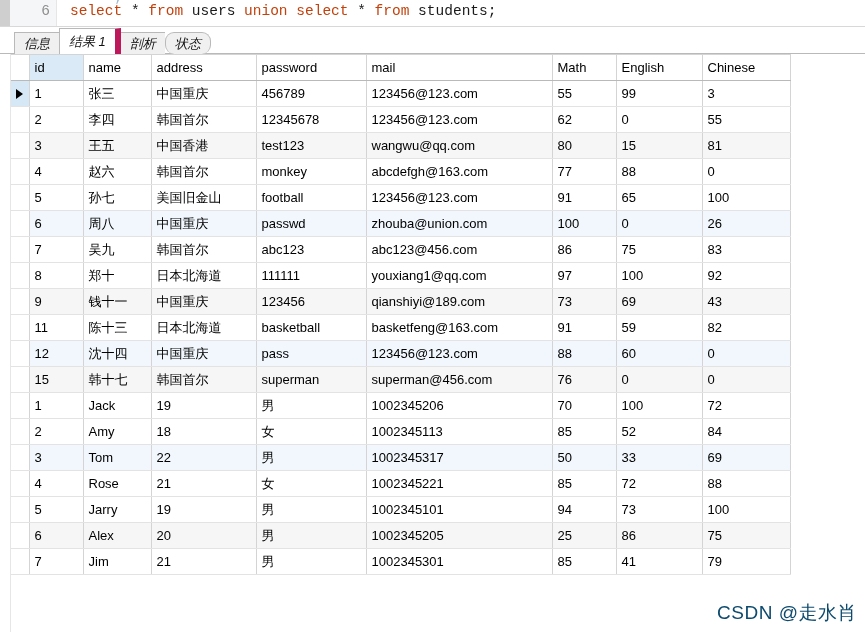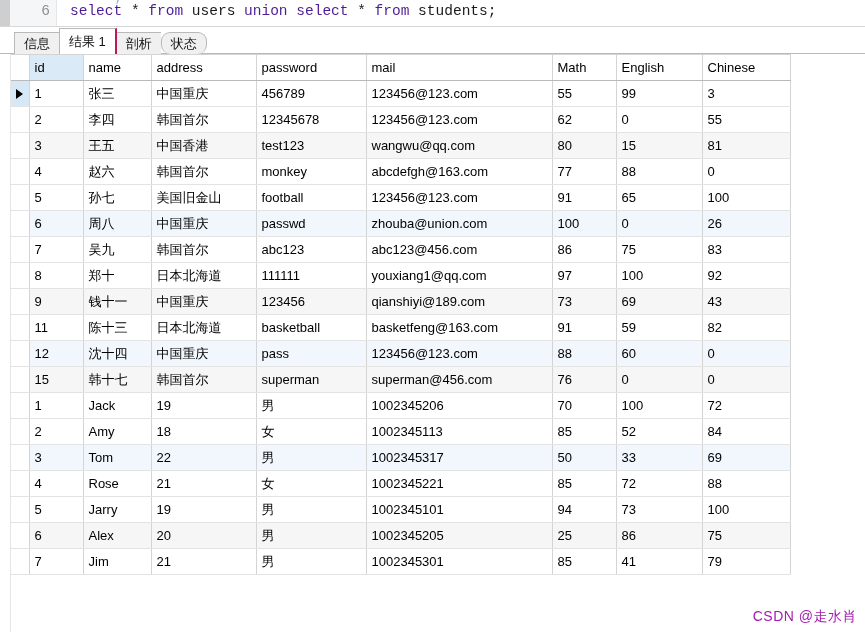--- a/index.html
+++ b/index.html
@@ -60,21 +60,21 @@
   }
   #editor .code {
     position: absolute;
     left: 70px;
     top: 3px;
     font-family: "Liberation Mono", "DejaVu Sans Mono", monospace;
     font-size: 14.5px;
     white-space: pre;
     color: #1a1a1a;
   }
-  #editor .kw { color: #4c1d95; }
+  #editor .kw { color: #c2410c; }
   #editor .op { color: #1a1a1a; }
 
   
   #tabbar {
     position: relative;
     height: 27px;
     background: #ffffff;
     border-bottom: 1px solid #b9b9b9;
     padding-left: 14px;
     box-sizing: border-box;
@@ -92,29 +92,30 @@
     margin-top: 5px;
     font-size: 13px;
     color: #111111;
     background: #f0f0f0;
     border: 1px solid #b9b9b9;
     border-bottom: none;
     border-right: none;
     box-sizing: border-box;
     white-space: nowrap;
     cursor: default;
+    font-style: italic;
   }
   #tabbar .tab:last-child { border-right: 1px solid #b9b9b9; border-radius: 9px; }
   #tabbar .tab.active {
     background: #ffffff;
     height: 26px;
     line-height: 25px;
     margin-top: 1px;
     z-index: 3;
-    border-right: 2px solid #be185d;
+    border-right: 6px solid #be185d;
   }
   #tabbar .tab.active + .tab { border-left: none; }
 
   
   #gridwrap {
     position: relative;
     height: 578px;
     background: #ffffff;
     overflow: hidden;
   }
@@ -190,22 +191,22 @@
     border-right: 1px solid #e6e6e6;
     z-index: 2;
   }
   table.grid { margin-left: 11px; }
 
   
   #watermark {
     position: absolute;
     right: 8px;
     bottom: 6px;
-    font-size: 14px;
-    color: #a21caf;
+    font-size: 19px;
+    color: #0c4a6e;
     letter-spacing: .5px;
     pointer-events: none;
     white-space: nowrap;
   }
 </style>
 </head>
 <body>
 
 <div id="editor">
   <div class="left-rail"></div>

